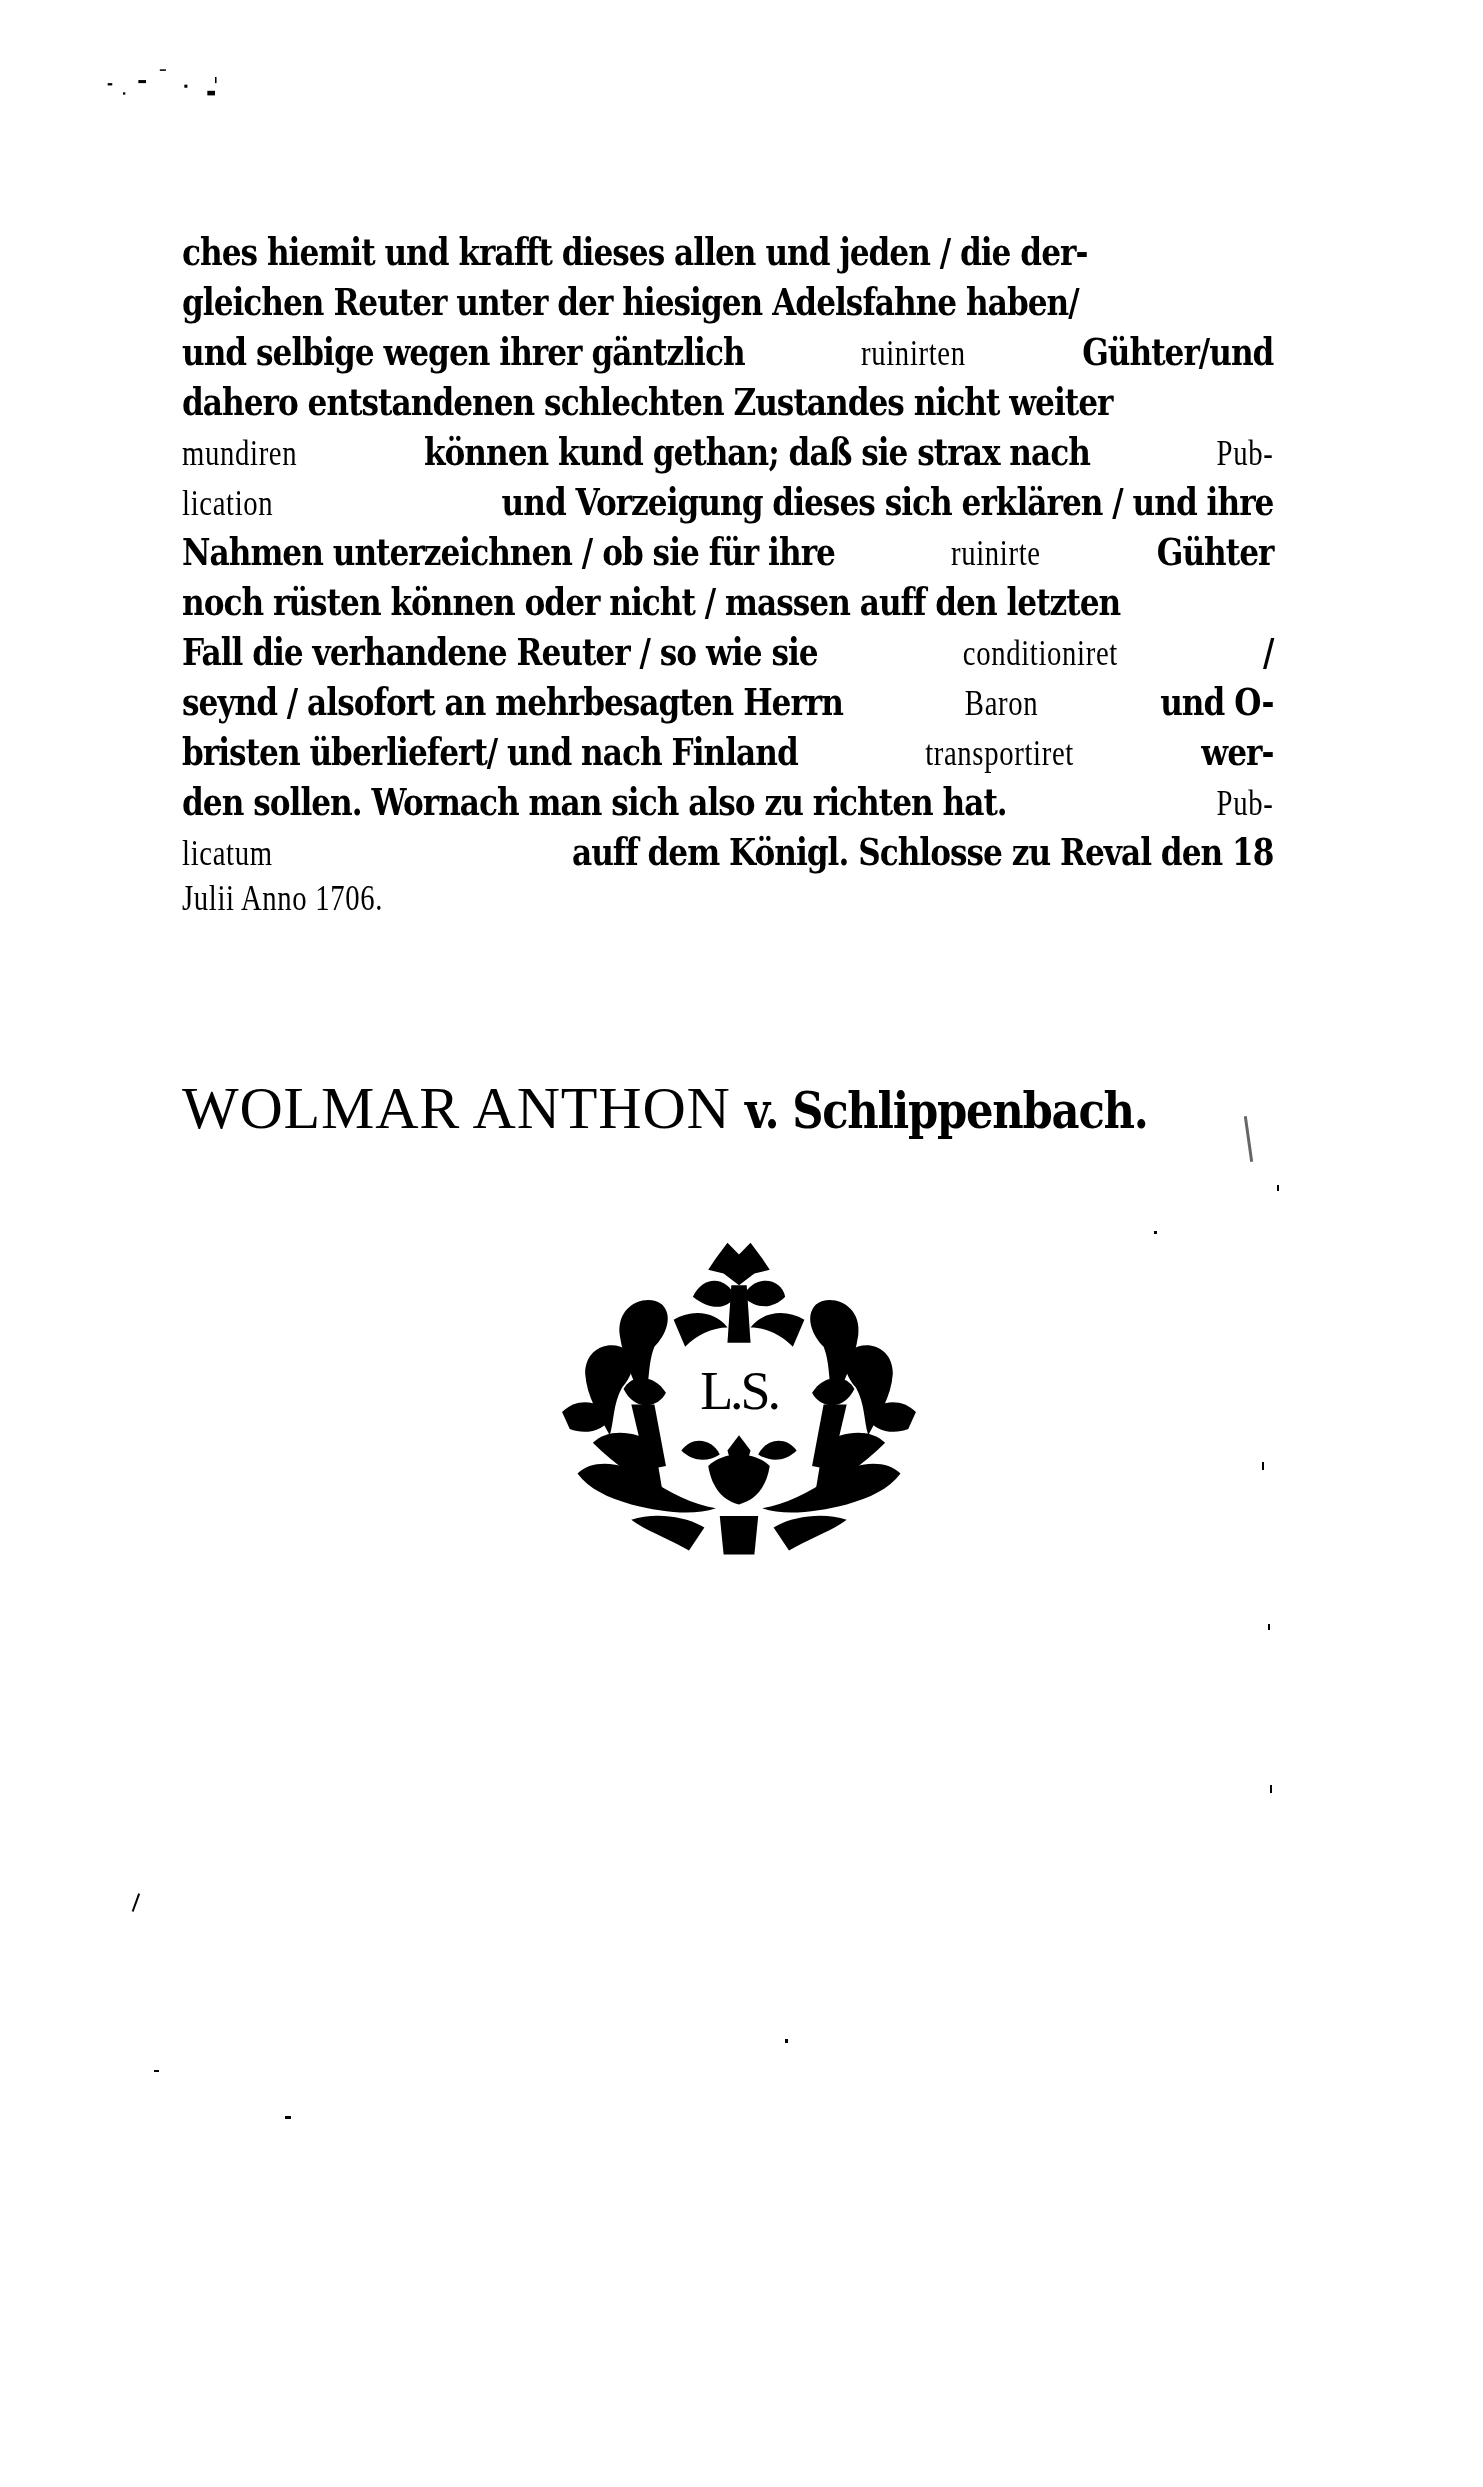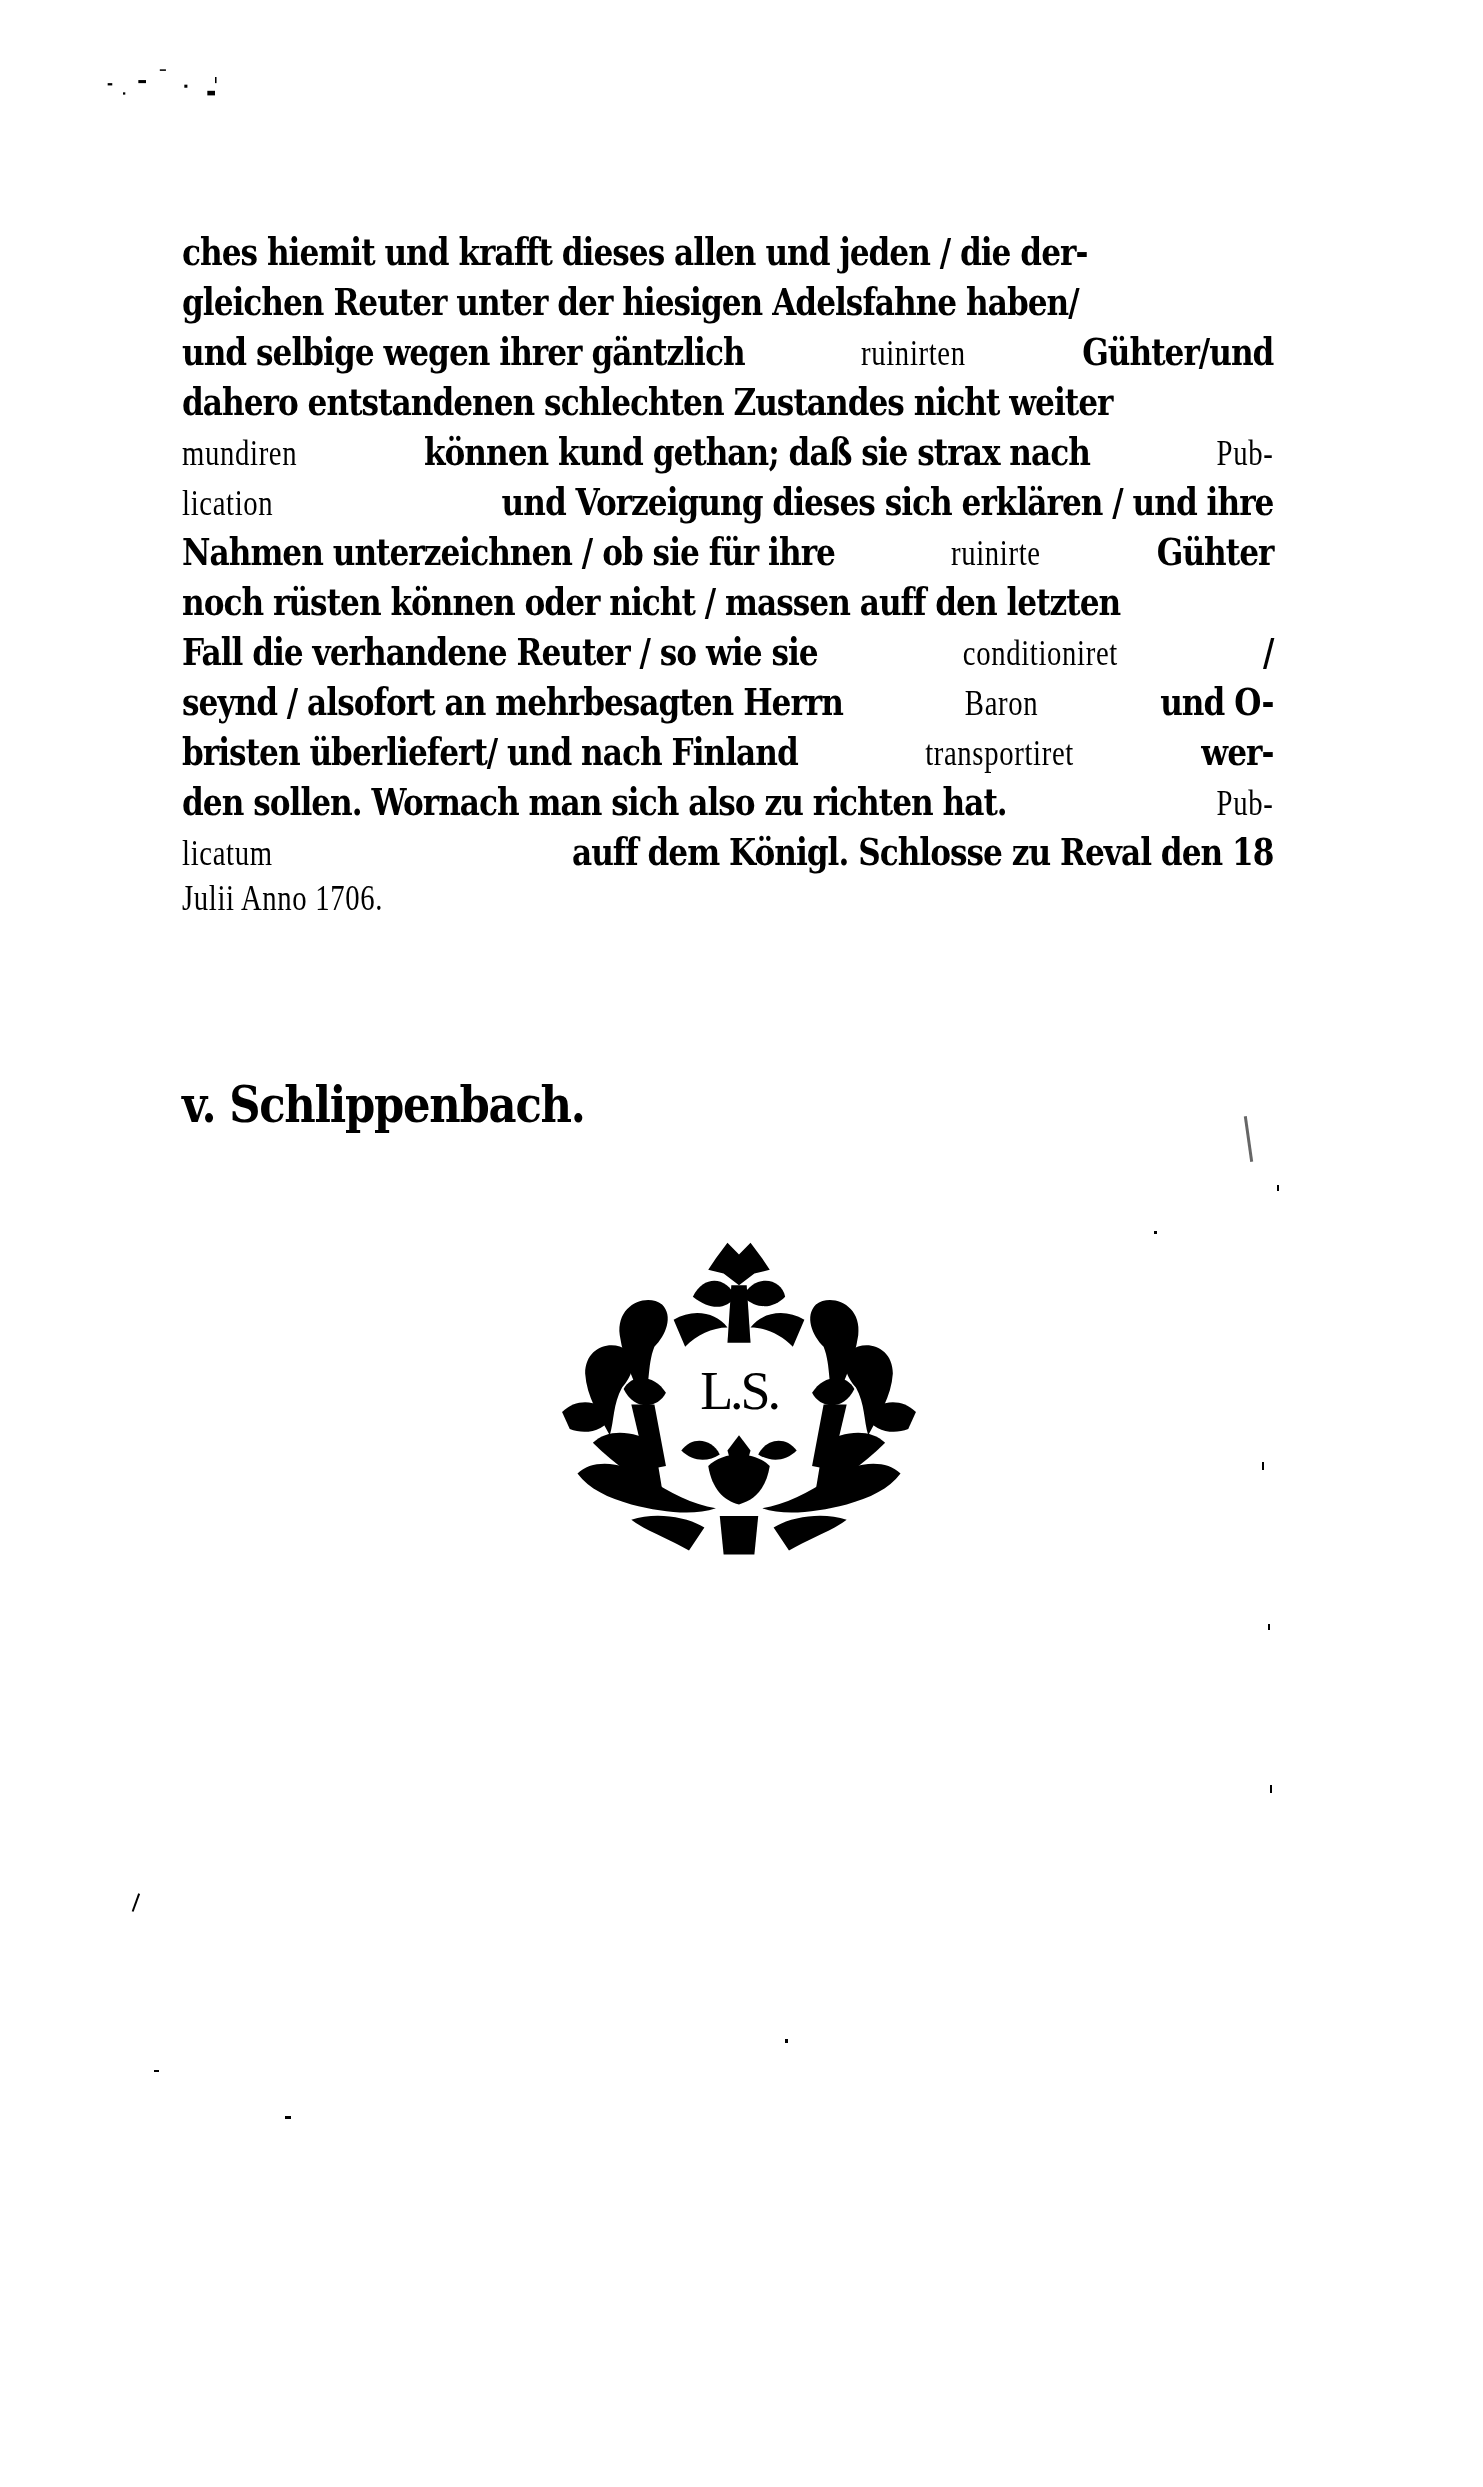--- a/index.html
+++ b/index.html
@@ -88,20 +88,21 @@
     <div class="line">
         <span class="antiqua">licatum</span>
         <span> auff dem Königl. Schlosse zu Reval den 18</span>
       </div>
     <div class="line last">
         <span class="antiqua">Julii Anno 1706.</span>
       </div>
   </div>
 
   <div class="signature">
+    <span class="sig-roman">WOLMAR ANTHON</span>
     <span class="sig-fraktur">v. Schlippenbach.</span>
   </div>
 
   <div class="seal">
     <svg width="400" height="354" viewBox="0 0 520 460">
       <g fill="#000">
 
         <path d="M230 60 L245 40 L260 55 L275 40 L290 60 L300 75 L280 80 L260 95 L240 80 L220 75 Z"></path>
         <path d="M200 110 C215 80 245 85 255 110 C245 125 225 130 200 110 Z"></path>
         <path d="M265 110 C280 80 315 85 320 110 C305 125 285 128 265 110 Z"></path>

